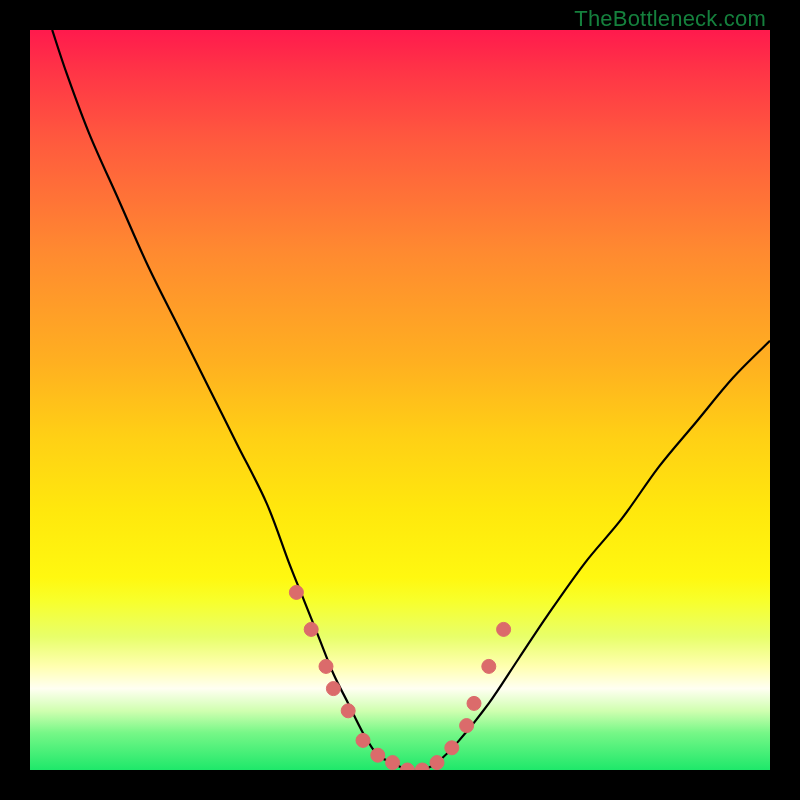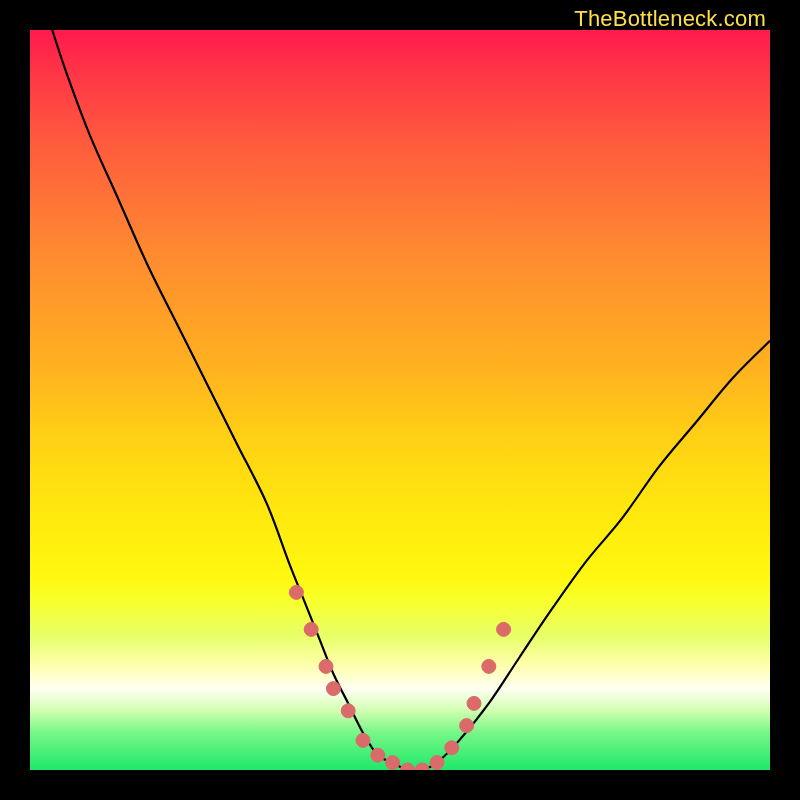--- a/index.html
+++ b/index.html
@@ -31,21 +31,21 @@
       #ffffb0 86%,
       #fffff2 89%,
       #d0ffb0 92%,
       #76f787 95%,
       #1ee86a 100%);
   }
   .watermark {
     position: absolute;
     top: 6px;
     right: 34px;
-    color: #fde047;
+    color: #15803d;
     font-size: 22px;
     font-weight: 500;
     letter-spacing: 0.2px;
   }
   svg.curve {
     position: absolute;
     left: 0;
     top: 0;
     width: 740px;
     height: 740px;

